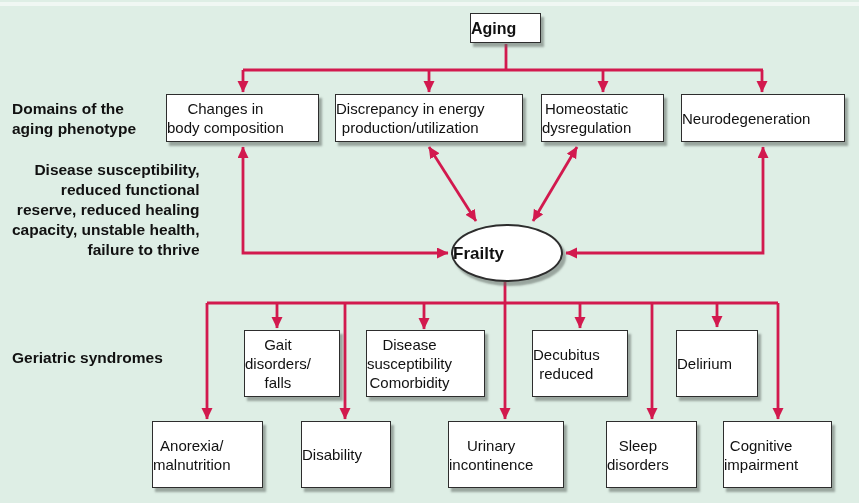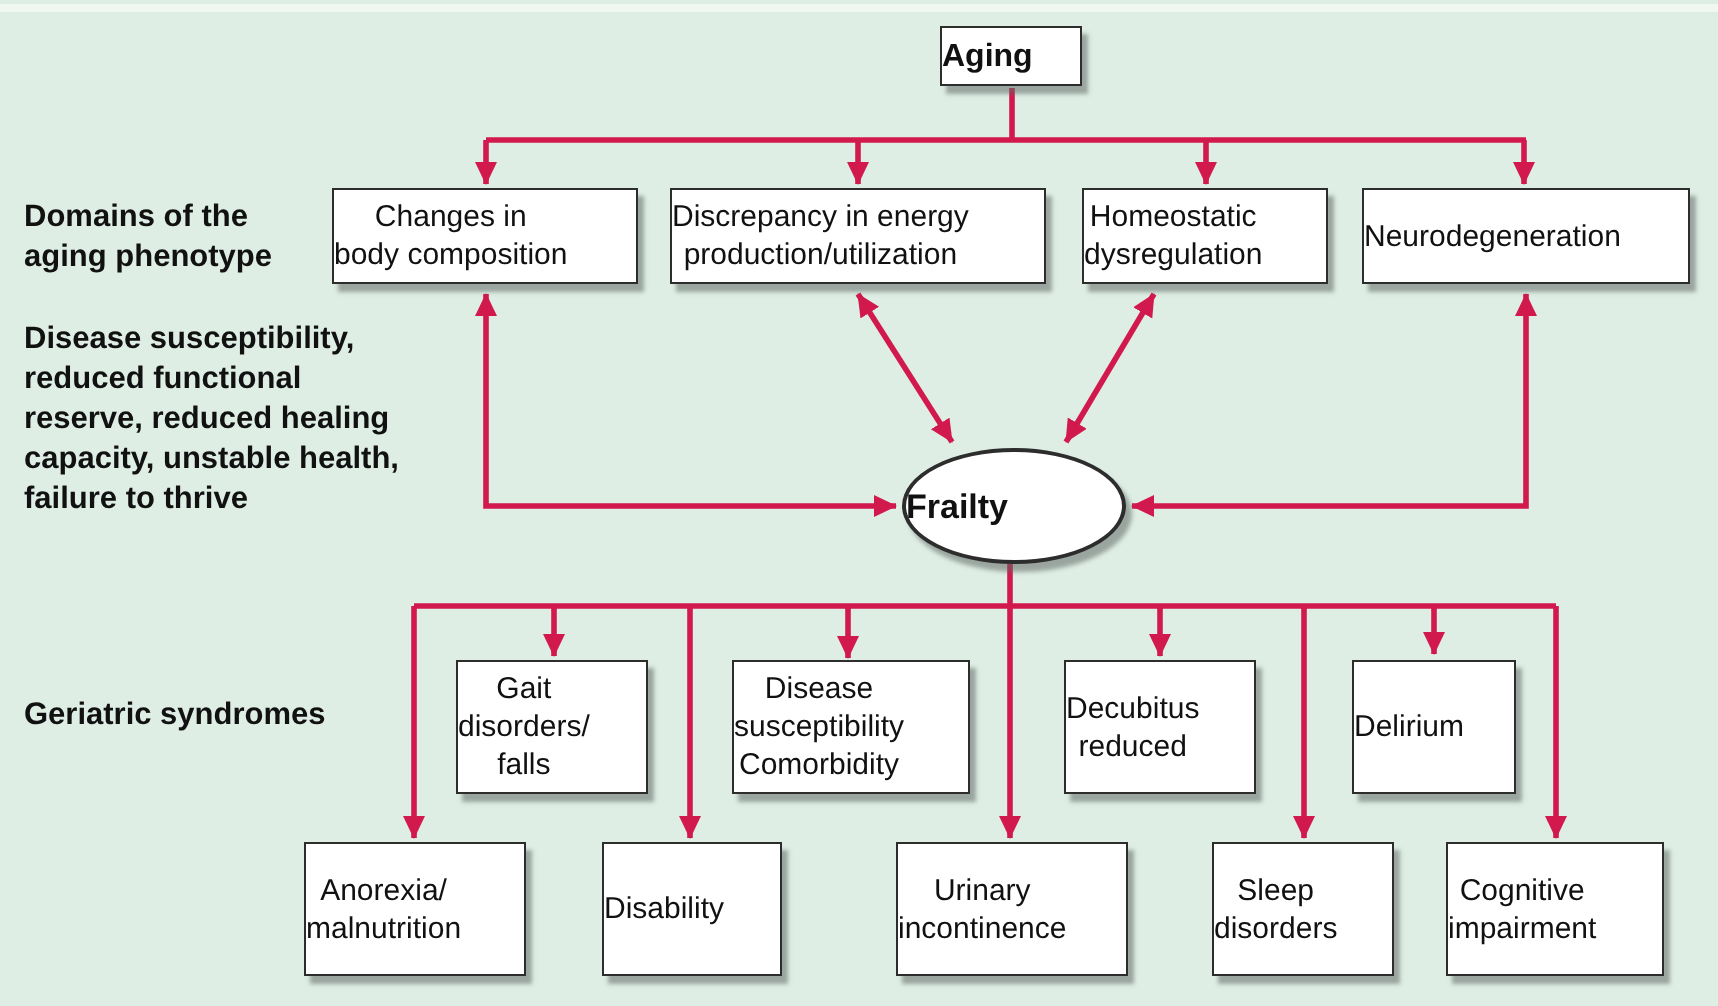--- a/index.html
+++ b/index.html
@@ -103,21 +103,21 @@
     <path class="al" marker-end="url(#ah)" d="M424,303 L424,329"></path>
     <path class="al" marker-end="url(#ah)" d="M505,303 L505,419"></path>
     <path class="al" marker-end="url(#ah)" d="M580,303 L580,328"></path>
     <path class="al" marker-end="url(#ah)" d="M652,303 L652,419"></path>
     <path class="al" marker-end="url(#ah)" d="M717,303 L717,327"></path>
     <path class="al" marker-end="url(#ah)" d="M778,303 L778,419"></path>
   </svg>
 
   <div class="side-label" style="left:12px; top:99px;">Domains of the
 aging phenotype</div>
-  <div class="side-label" style="left:12px; top:160px;">Disease susceptibility,
+  <div class="side-label" style="left:12px; top:160px;text-align:right;">Disease susceptibility,
 reduced functional
 reserve, reduced healing
 capacity, unstable health,
 failure to thrive</div>
   <div class="side-label" style="left:12px; top:348px;">Geriatric syndromes</div>
 
   <div class="node bold" style="left:470px; top:13px; width:71px; height:30px;">
     <span>Aging</span>
   </div>
 
@@ -134,21 +134,21 @@
 dysregulation</span>
   </div>
   <div class="node" style="left:681px; top:94px; width:164px; height:48px;">
     <span>Neurodegeneration</span>
   </div>
 
   <div class="node ellipse" style="left:451px; top:224px; width:112px; height:58px;">
     <span>Frailty</span>
   </div>
 
-  <div class="node" style="left:228px; top:330px; width:96px; height:67px;">
+  <div class="node" style="left:244px; top:330px; width:96px; height:67px;">
     <span>Gait
 disorders/
 falls</span>
   </div>
   <div class="node" style="left:366px; top:330px; width:119px; height:67px;">
     <span>Disease
 susceptibility
 Comorbidity</span>
   </div>
   <div class="node" style="left:532px; top:330px; width:96px; height:67px;">

